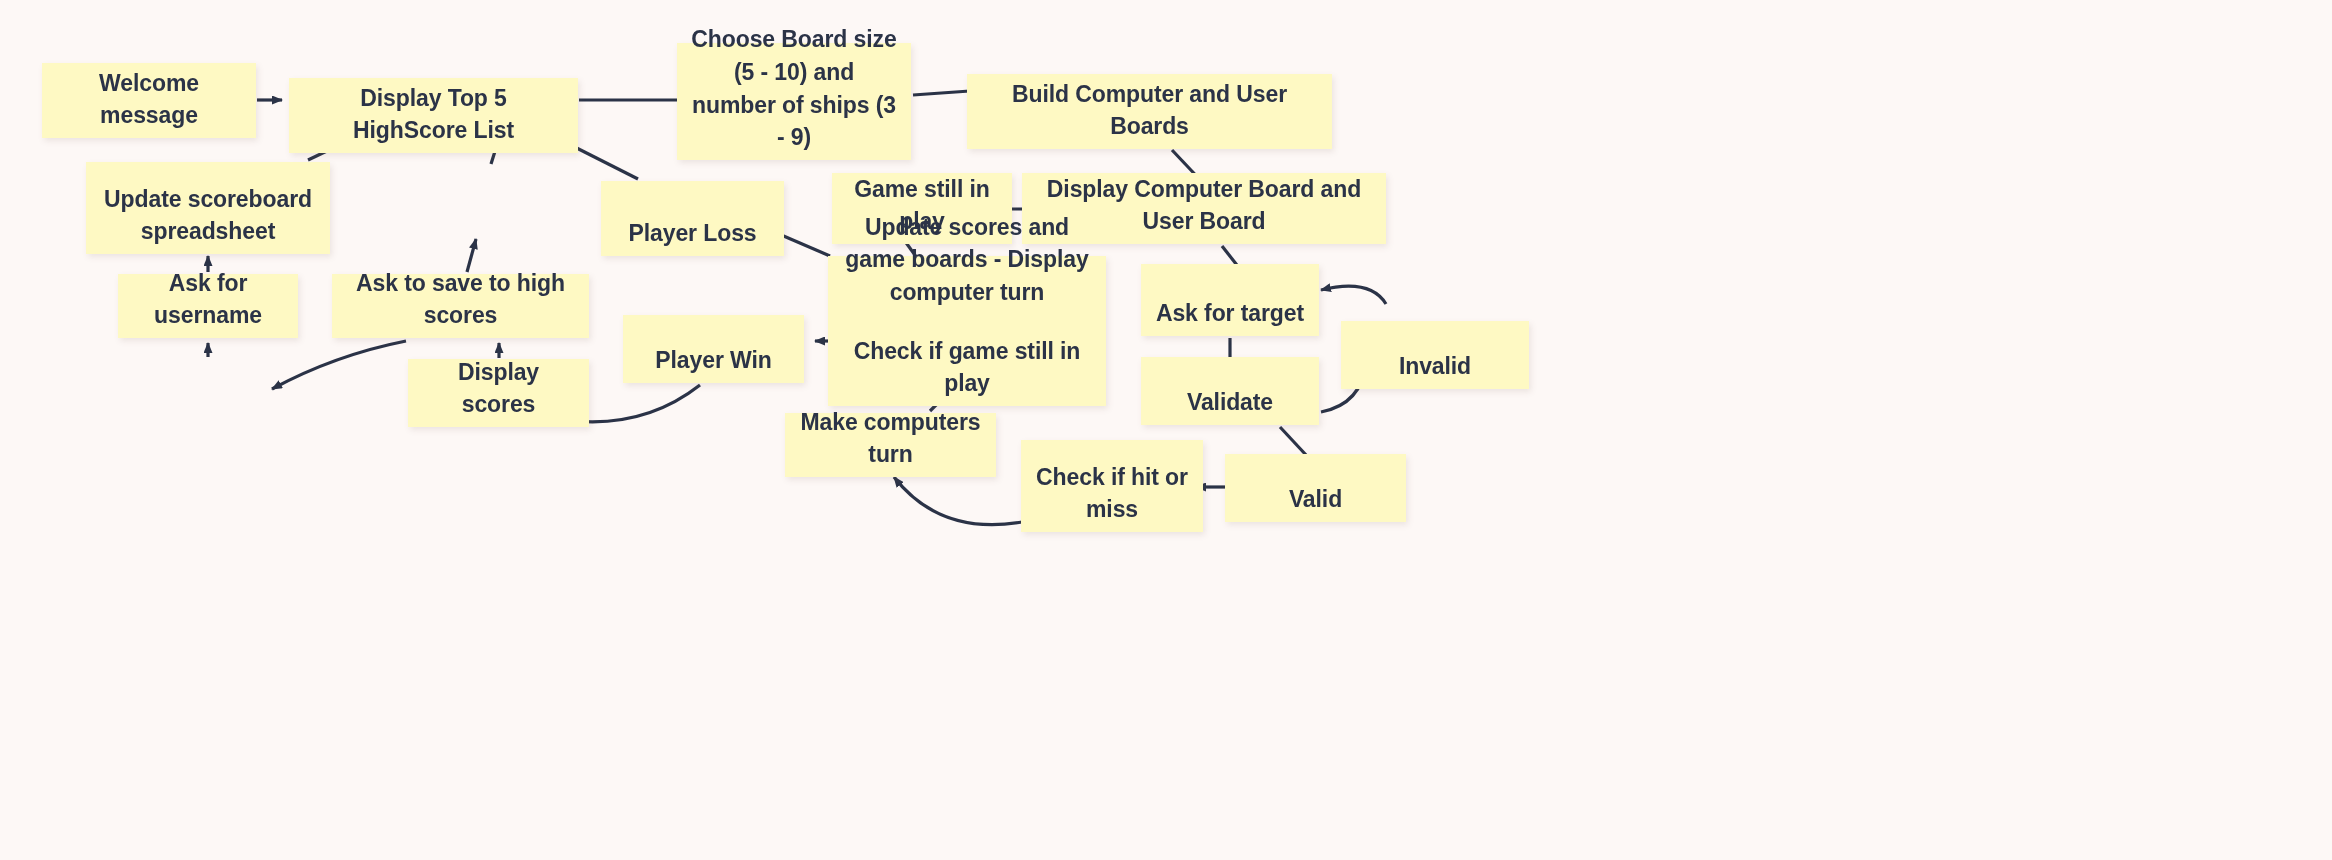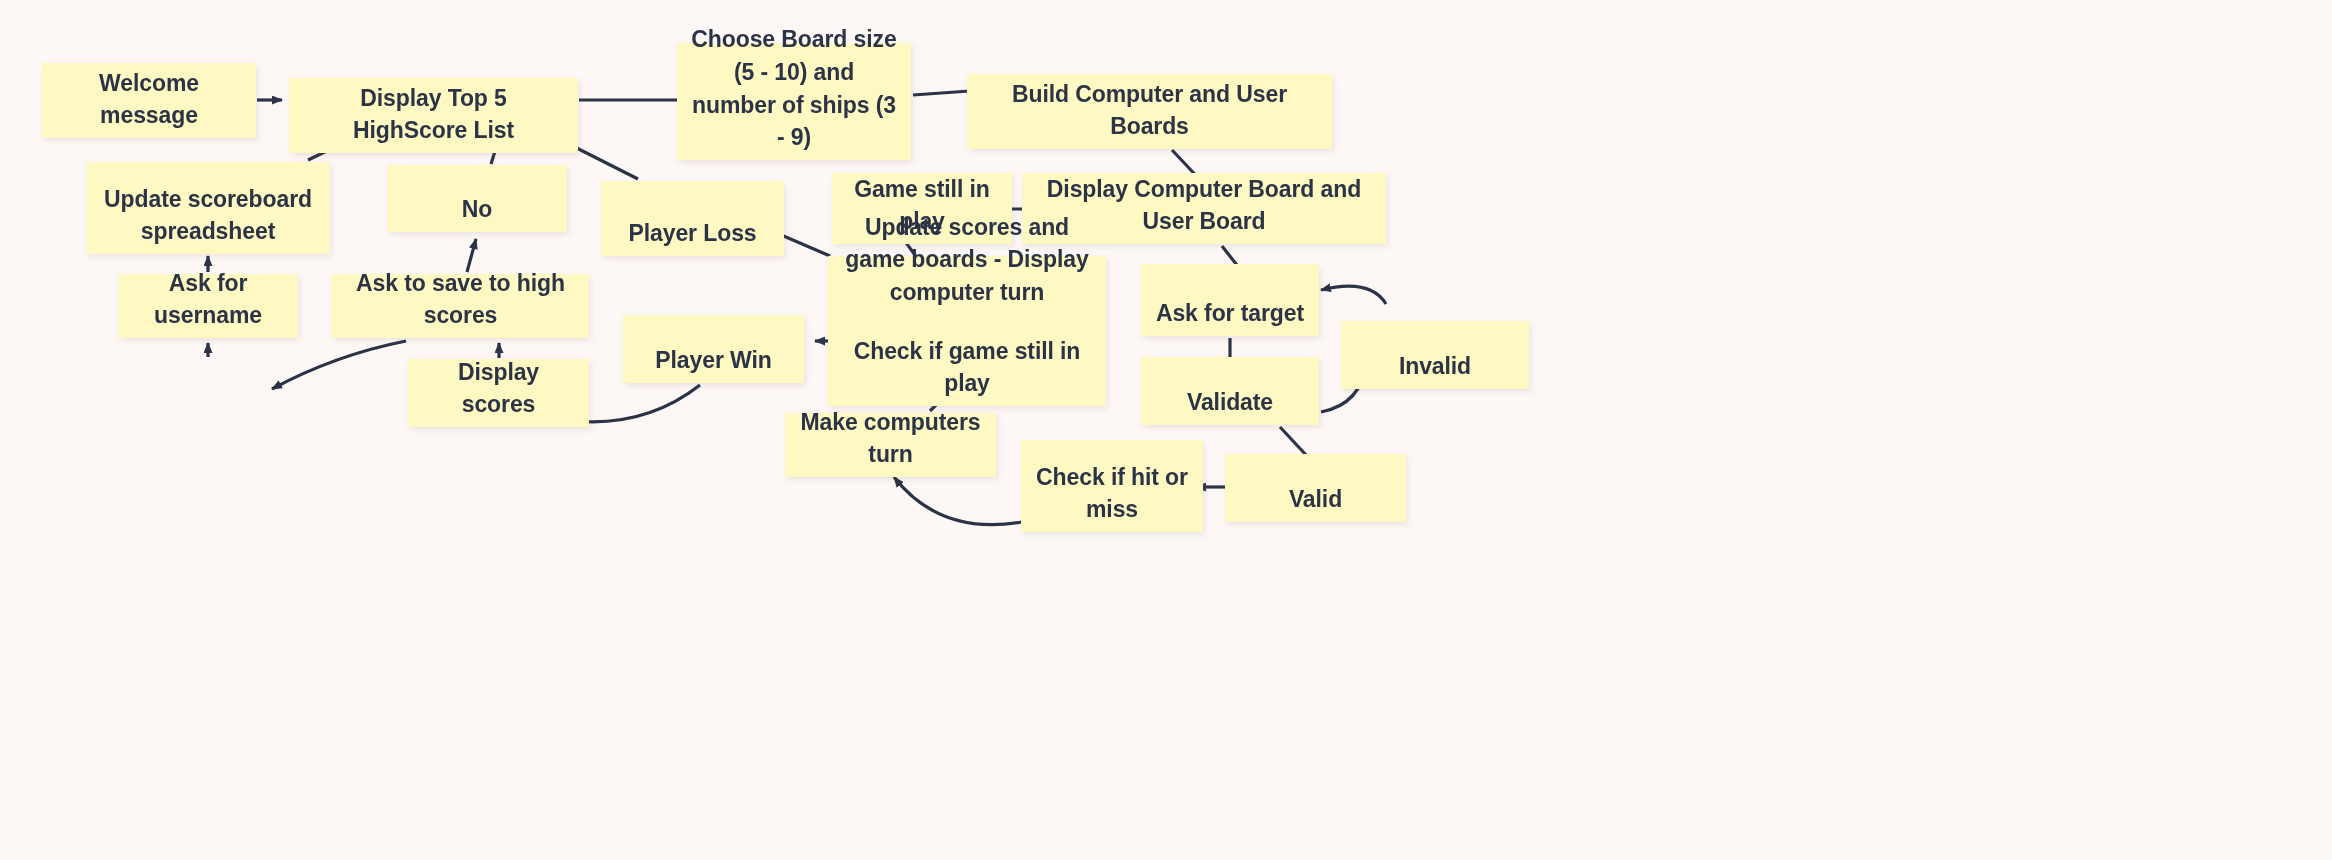--- a/index.html
+++ b/index.html
@@ -101,23 +101,20 @@
   </div>
 
   <div class="node" style="left:967px;top:74px;width:365px;height:75px;">
     <div class="label">Build Computer and User Boards</div>
   </div>
 
   <div class="node" style="left:86px;top:162px;width:244px;height:92px;">
     <div class="label">Update scoreboard spreadsheet</div>
   </div>
 
-  <div class="node" style="left:387px;top:165px;width:180px;height:67px;">
-    <div class="label">No</div>
-  </div>
 
   <div class="node" style="left:601px;top:181px;width:183px;height:75px;">
     <div class="label">Player Loss</div>
   </div>
 
   <div class="node" style="left:832px;top:173px;width:180px;height:71px;">
     <div class="label">Game still in play</div>
   </div>
 
   <div class="node" style="left:1022px;top:173px;width:364px;height:71px;">

